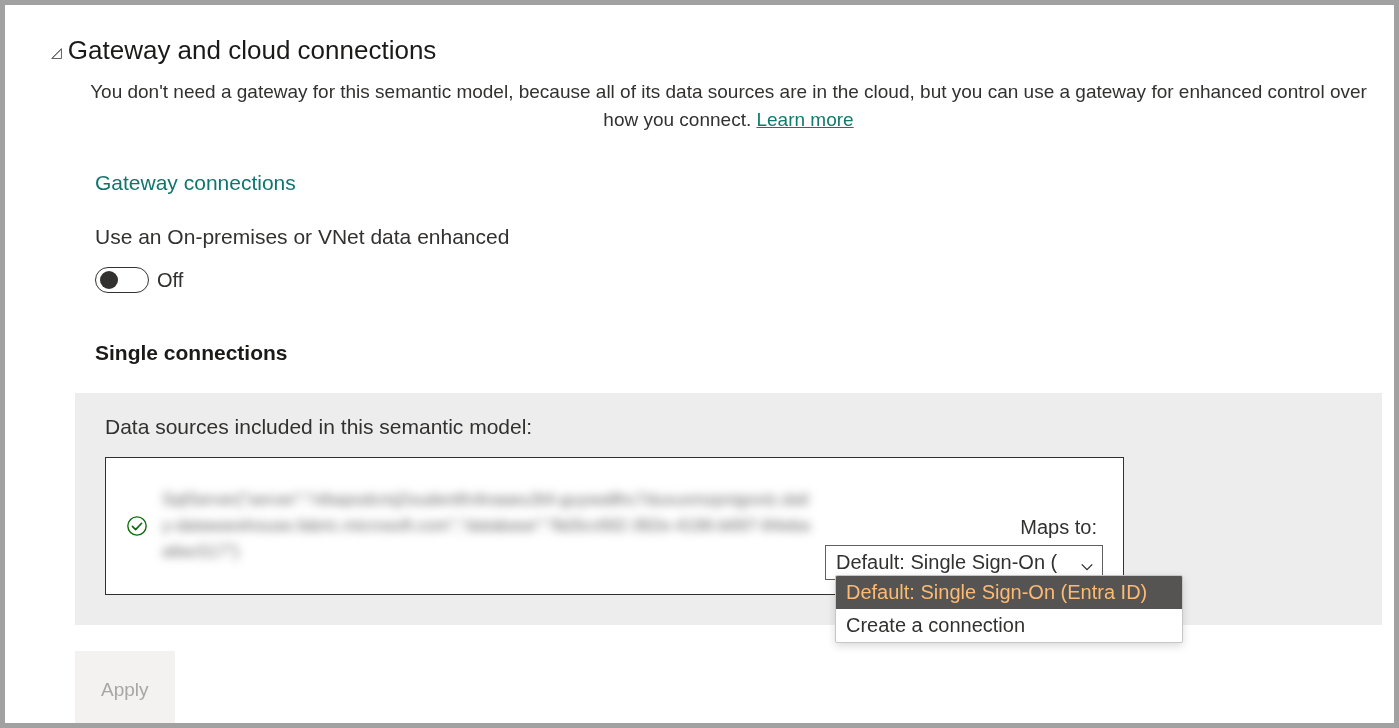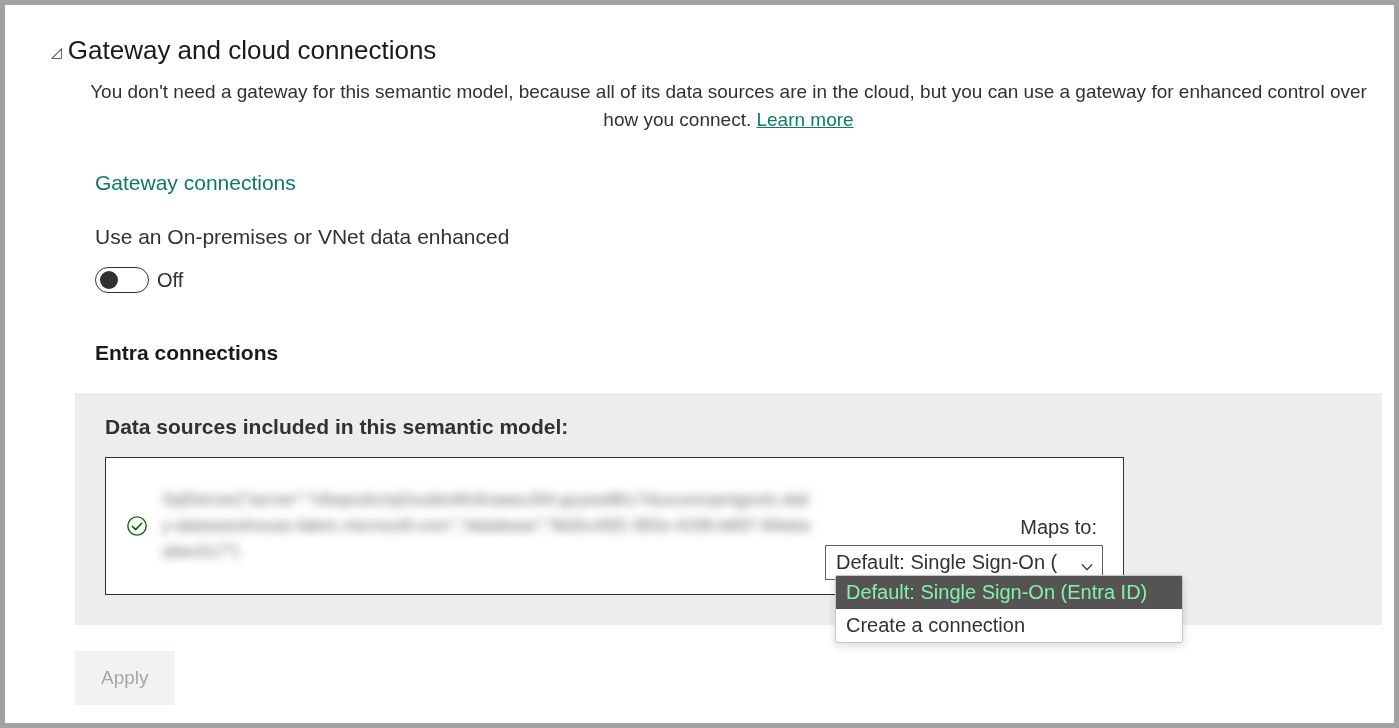--- a/index.html
+++ b/index.html
@@ -101,21 +101,21 @@
     }
     .data-sources-panel {
       background: #ededed;
       padding: 22px 30px 30px 30px;
       margin-left: 24px;
       margin-right: 0;
     }
     .data-sources-title {
       font-size: 21px;
       color: #323130;
-      font-weight: 700;
+      font-weight: 400;
       margin-bottom: 18px;
     }
     .data-source-row {
       background: #fff;
       border: 1.5px solid #323130;
       display: flex;
       align-items: center;
       padding: 14px 20px;
       gap: 14px;
       width: 1019px;
@@ -176,32 +176,32 @@
       overflow: hidden;
     }
     .dropdown-option {
       padding: 5px 10px;
       font-size: 20px;
       color: #323130;
       cursor: pointer;
     }
     .dropdown-option.selected {
       background: #555452;
-      color: #86efac;
+      color: #fdba74;
     }
     .buttons-row {
       display: flex;
       gap: 10px;
       margin-left: 24px;
       margin-top: 26px;
     }
     .btn {
       background: #f3f2f1;
       border: none;
-      padding: 16px 26px;
+      padding: 28px 26px;
       font-size: 19px;
       color: #a6a6a6;
       cursor: pointer;
       font-family: inherit;
     }
   </style>
 </head>
 <body>
 
 <div class="container">
@@ -217,21 +217,21 @@
     <h2 class="sub-title">Gateway connections</h2>
     <div class="toggle-label">Use an On-premises or VNet data enhanced</div>
     <div class="toggle-row">
       <div class="toggle-switch">
         <div class="toggle-knob"></div>
       </div>
       <span class="toggle-state">Off</span>
     </div>
   </div>
 
-  <h2 class="cloud-title">Entra connections</h2>
+  <h2 class="cloud-title">Single connections</h2>
 
   <div class="data-sources-panel">
     <div class="data-sources-title">Data sources included in this semantic model:</div>
     <div class="data-source-row">
       <svg class="check-icon" width="22" height="22" viewBox="0 0 24 24">
         <circle cx="12" cy="12" r="10" fill="none" stroke="#0b6a0b" stroke-width="1.5"></circle>
         <path d="M7 12.5 L10.5 16 L17 9" fill="none" stroke="#0b6a0b" stroke-width="1.8" stroke-linecap="round" stroke-linejoin="round"></path>
       </svg>
       <div class="blurred-text">SqlServer{"server":"n6wpodcmj2oudentfn4naaeu3t4-guywa8hc7duxuxmzpnigovtz.daily-datawarehouse.fabric.microsoft.com","database":"8d3cc692-392e-4196-b697-84ebaa6ec517"}</div>
       <div class="maps-to-col">

